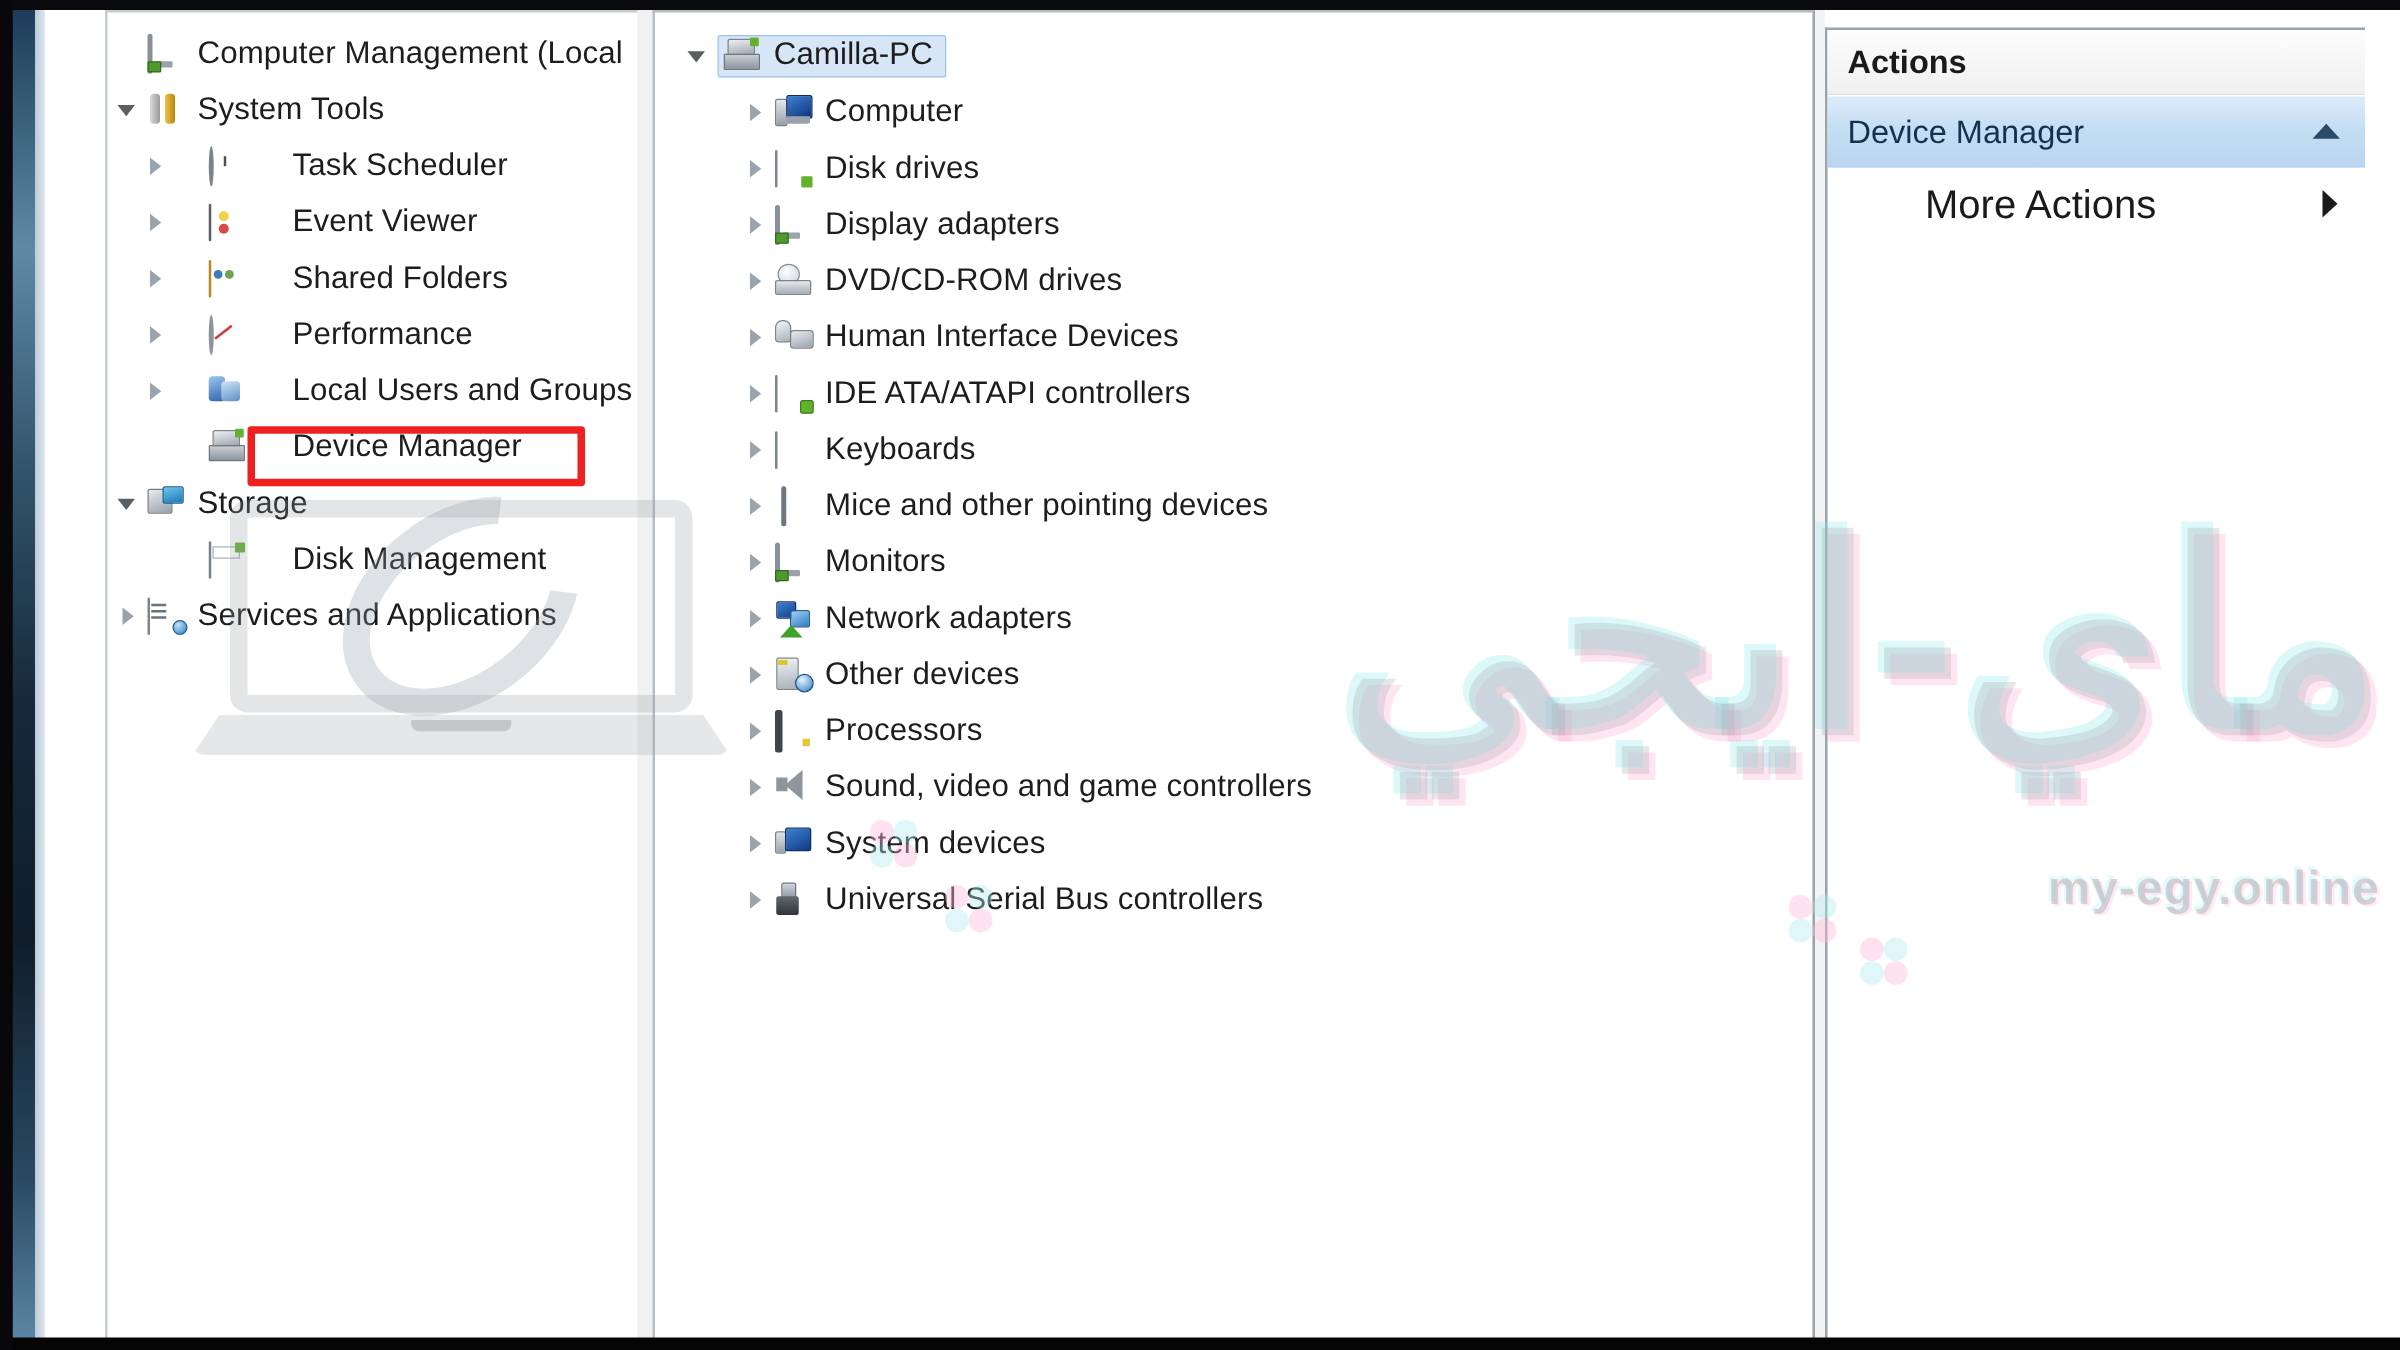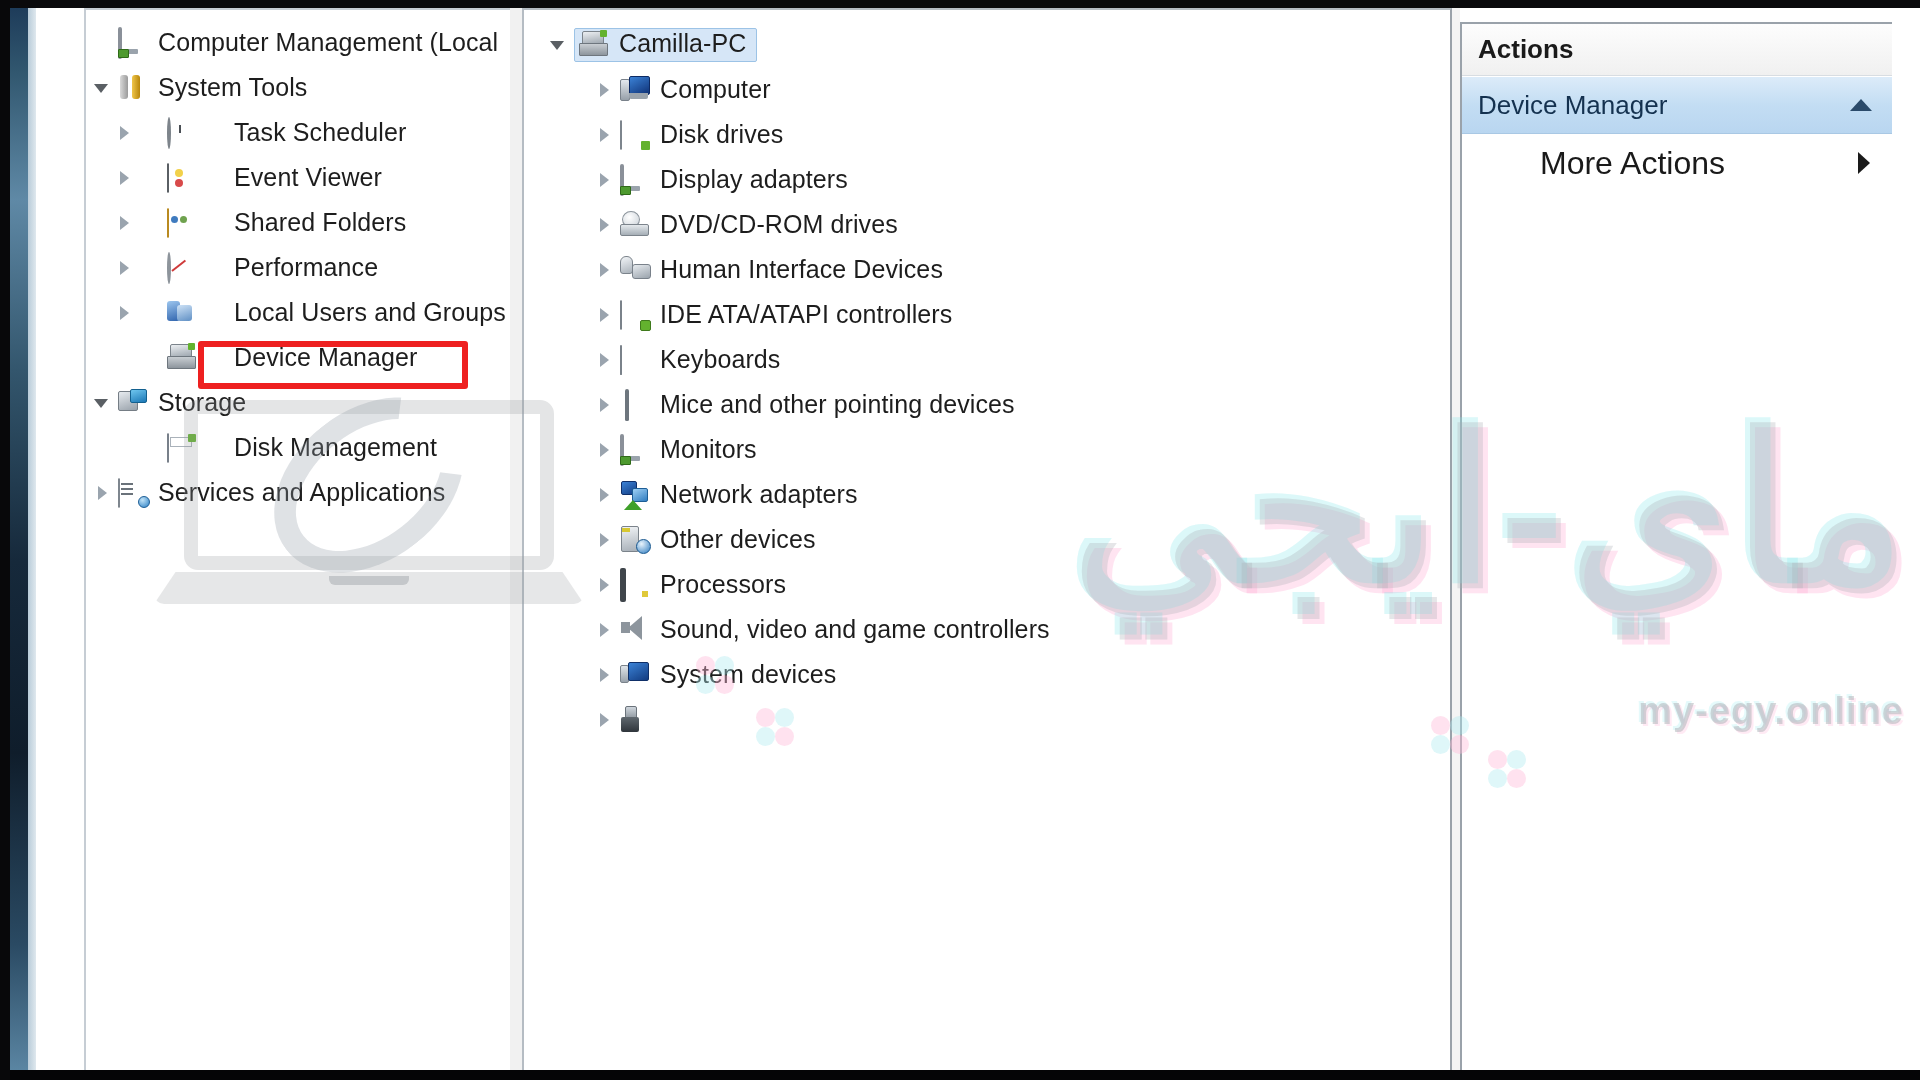--- a/index.html
+++ b/index.html
@@ -429,20 +429,21 @@
               <span class="lbl">Sound, video and game controllers</span>
             </div>
             <div class="row c-lv1">
               <span class="twisty collapsed"></span>
               <span class="ico"><span class="i-sysdev"></span></span>
               <span class="lbl">System devices</span>
             </div>
             <div class="row c-lv1">
               <span class="twisty collapsed"></span>
               <span class="ico"><span class="i-usb"></span></span>
+              <span class="lbl">Universal Serial Bus controllers</span>
             </div>
           </div>
       </div>
     </div>
 
     <div class="panel-right-gap"></div>
 
     <div class="panel-right">
       <div class="act-header">Actions</div>
 

